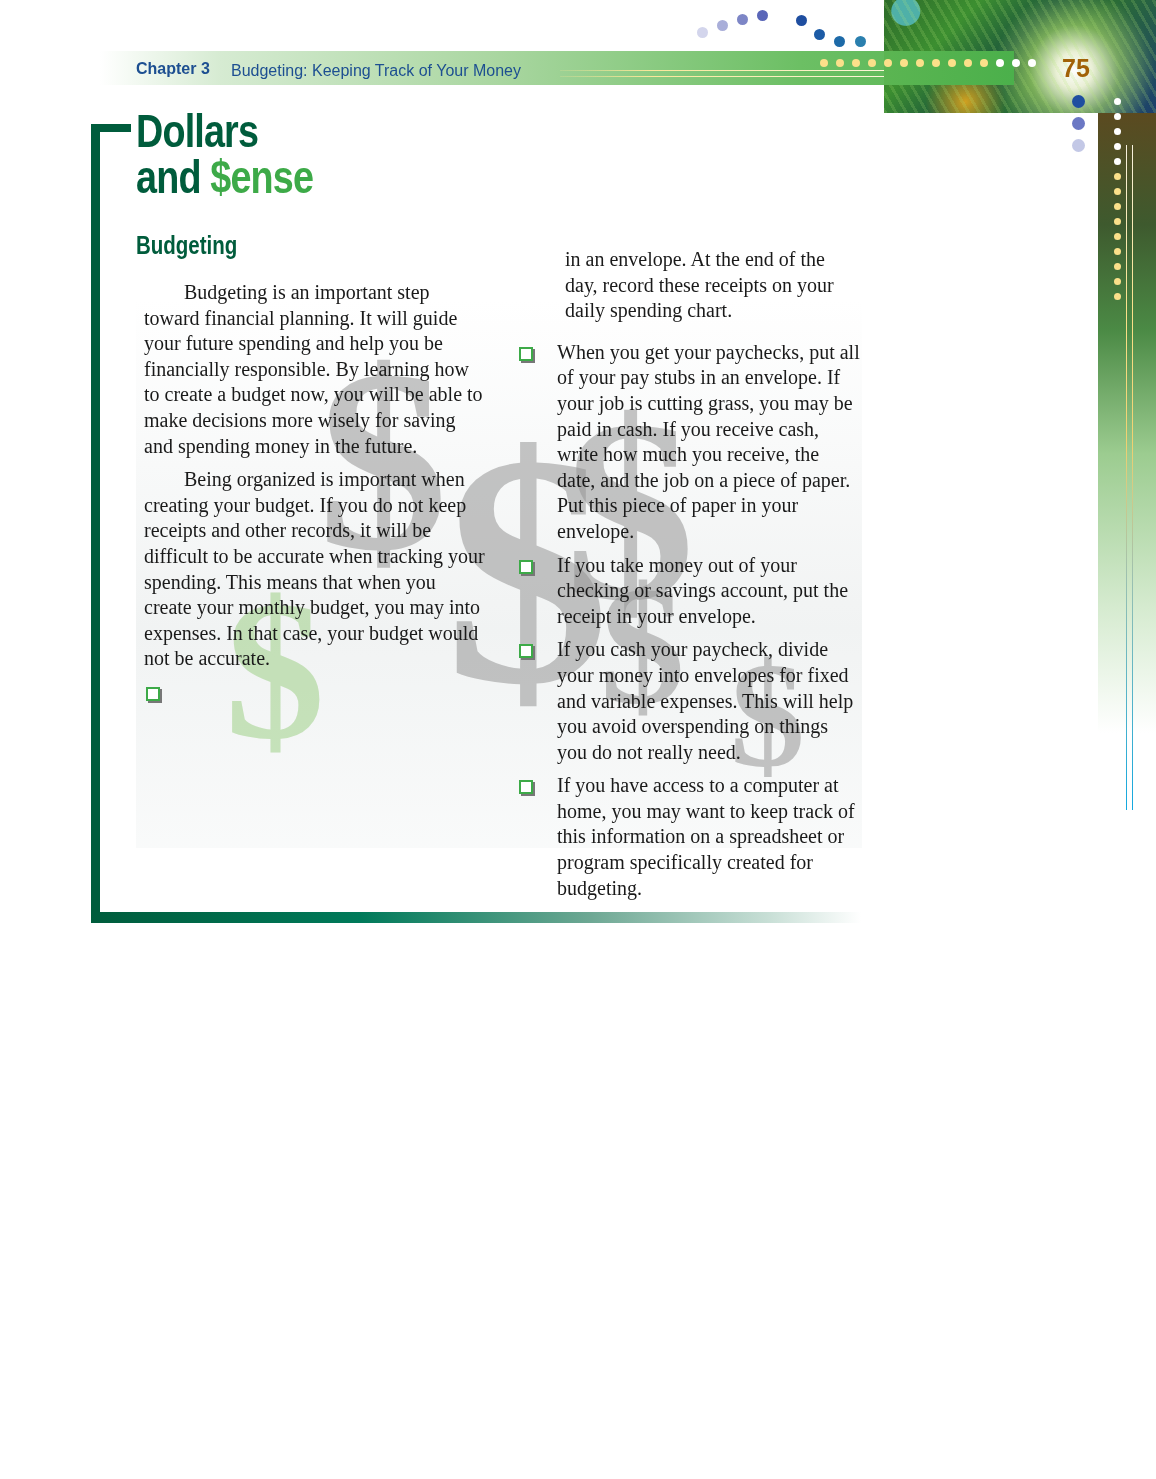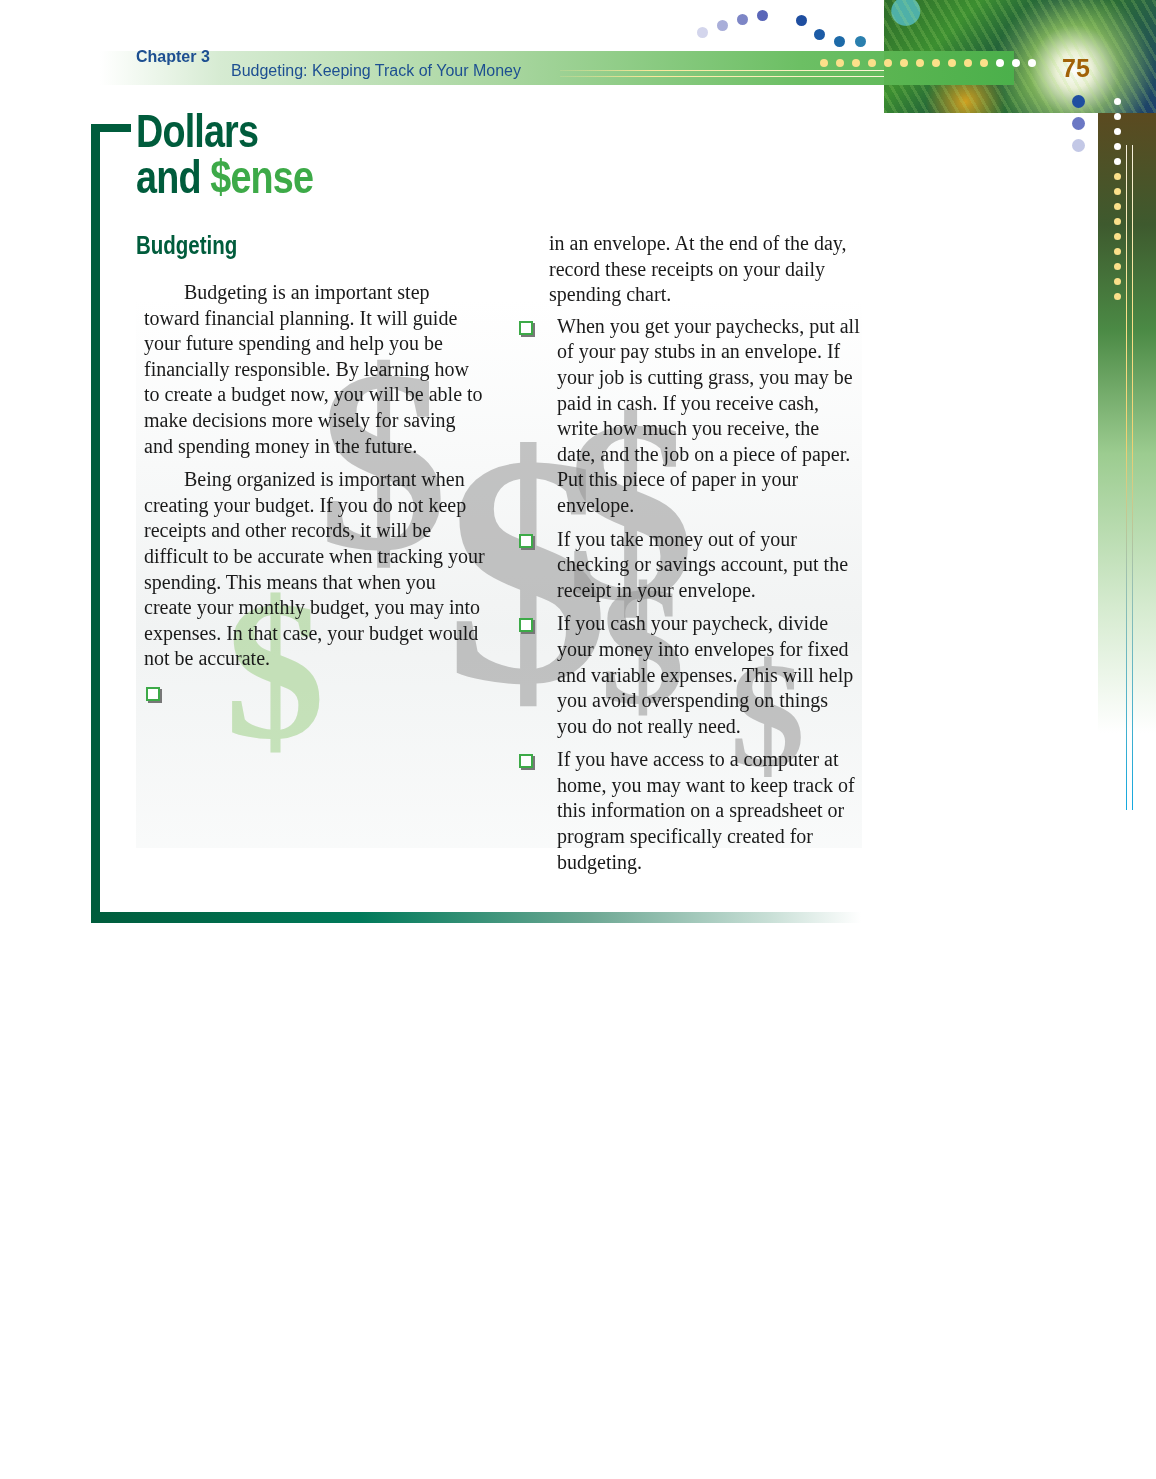--- a/index.html
+++ b/index.html
@@ -7,21 +7,21 @@
     width: 1156px; height: 1479px; position: relative; overflow: hidden;
     background: #ffffff;
     font-family: "DejaVu Serif", "Liberation Serif", serif;
   }
   
   .header-band {
     position: absolute; left: 100px; top: 51px; width: 1000px; height: 34px;
     background: linear-gradient(to right, rgba(255,255,255,0) 0%, #d6ebd2 12%, #a9d6a0 40%, #6cbf64 70%, #4bb04b 100%);
   }
   .chapter-label {
-    position: absolute; left: 136px; top: 48px;
+    position: absolute; left: 136px; top: 60px;
     font-family: "Liberation Sans", sans-serif; font-weight: bold; font-size: 16px;
     color: #1d4f91;
   }
   .chapter-title {
     position: absolute; left: 231px; top: 62px;
     font-family: "Liberation Sans", sans-serif; font-size: 16px; color: #1d4f91; text-align: right;
   }
   .header-rule {
     position: absolute; left: 560px; width: 460px; height: 1px;
     background: linear-gradient(to right, rgba(250,230,150,0.2), #fbe79a 20%, #ffffff 100%);
@@ -204,21 +204,21 @@
 
 <div class="col col-left">
   <p class="indent">Budgeting is an important step toward financial planning. It will guide your future spending and help you be financially responsible. By learning how to create a budget now, you will be able to make decisions more wisely for saving and spending money in the future.</p>
   <p class="indent">Being organized is important when creating your budget. If you do not keep receipts and other records, it will be difficult to be accurate when tracking your spending. This means that when you create your monthly budget, you may into expenses. In that case, your budget would not be accurate.</p>
   <p class="bullet">
     <span class="checkbox"></span>
   </p>
 </div>
 
 <div class="col col-right">
-  <p style="margin:0">in an envelope. At the end of the day, record these receipts on your daily spending chart.</p>
+  <p style="margin:16px">in an envelope. At the end of the day, record these receipts on your daily spending chart.</p>
   <p class="bullet">
     <span class="checkbox"></span>
     <span>When you get your paychecks, put all of your pay stubs in an envelope. If your job is cutting grass, you may be paid in cash. If you receive cash, write how much you receive, the date, and the job on a piece of paper. Put this piece of paper in your envelope.</span>
   </p>
   <p class="bullet">
     <span class="checkbox"></span>
     <span>If you take money out of your checking or savings account, put the receipt in your envelope.</span>
   </p>
   <p class="bullet">
     <span class="checkbox"></span>

